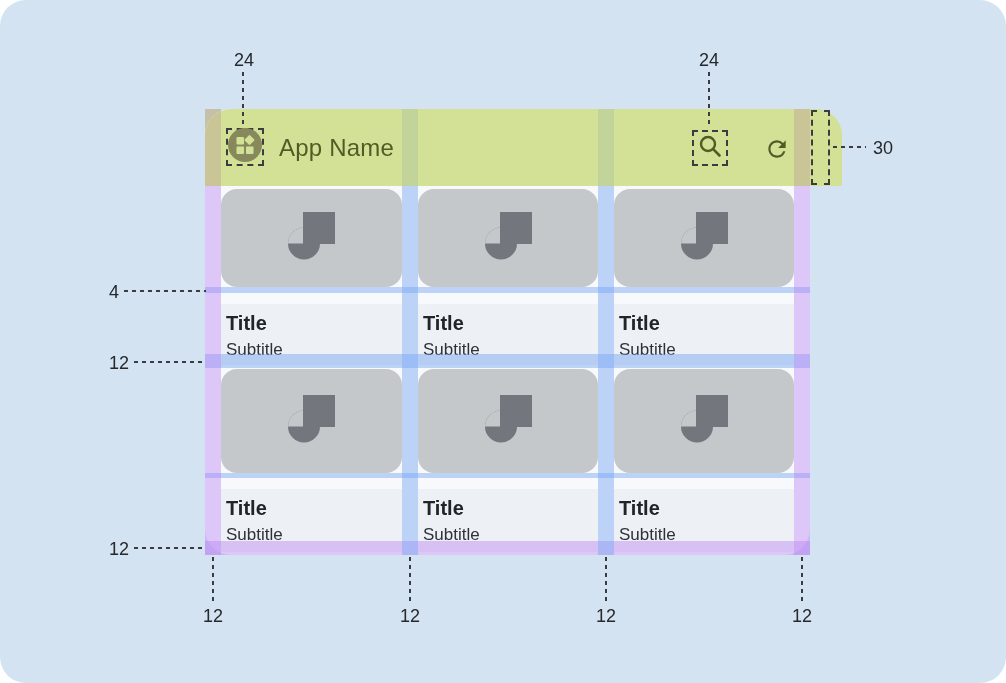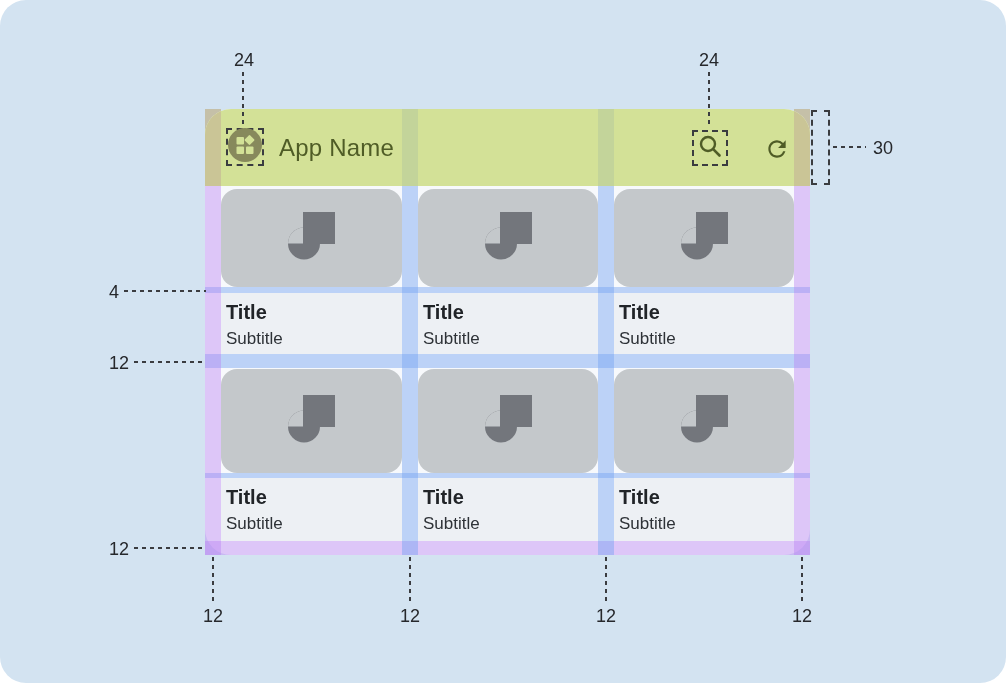--- a/index.html
+++ b/index.html
@@ -6,39 +6,39 @@
   body{font-family:"Liberation Sans","DejaVu Sans",sans-serif;}
   .page{position:relative;width:1006px;height:683px;background:#d3e3f1;border-radius:26px;overflow:hidden;}
 
   
   .mockup{position:absolute;left:205px;top:109px;width:605px;height:446px;}
   .surface{position:absolute;left:0;top:0;width:605px;height:446px;background:#f7f9fc;border-radius:26px;}
   .corner-nub{position:absolute;top:0;width:16px;height:28px;background:#c5c0a8;}
   .nub-l{left:0;} .nub-r{left:589px;}
 
   
-  .appbar{position:absolute;left:0;top:0;width:605px;height:77px;background:#d3e197;border-radius:26px 26px 0 0;overflow:hidden;}
+  .appbar{position:absolute;left:0;top:0;width:605px;height:77px;background:#d3e197;border-radius:26px 26px 0 0;overflow:hidden;padding-left:32px;}
   .bar-seg{position:absolute;top:0;height:77px;width:16px;}
   .seg-margin{background:#cac596;}
   .seg-gutter{background:#c3d49a;}
   .appbar-title{position:absolute;left:74px;top:0;height:77px;display:flex;align-items:center;font-size:24px;font-weight:500;color:#4f5c26;letter-spacing:.2px;}
   .dash-box{position:absolute;border:2px dashed #3a3c40;box-sizing:border-box;display:flex;align-items:center;justify-content:center;}
   .appicon-box{left:21px;top:19px;width:38px;height:38px;}
   .search-box{left:487px;top:21px;width:36px;height:36px;}
   .refresh-wrap{position:absolute;left:559px;top:27px;width:26px;height:26px;}
 
   
   .vband{position:absolute;top:77px;height:369px;width:16px;}
   .hband{position:absolute;left:0;width:605px;}
   .purple{background:rgba(186,128,244,0.42);}
   .blue{background:rgba(118,163,242,0.46);}
 
   
   .card-img{position:absolute;background:#c4c8cb;border-radius:16px;display:flex;align-items:center;justify-content:center;}
-  .card-txt{position:absolute;background:#edf0f4;box-sizing:border-box;padding:6px 16px 0 5px;}
+  .card-txt{position:absolute;background:#edf0f4;box-sizing:border-box;padding:6px 16px 0 5px;margin-top:11px;}
   .card-title{font-size:20px;font-weight:700;color:#212428;line-height:27px;}
   .card-sub{font-size:17px;font-weight:400;color:#2e3237;line-height:25px;}
 
   
   .ann{position:absolute;color:#26282c;font-size:18px;font-weight:500;line-height:20px;}
   .dash-h{position:absolute;height:2px;background:repeating-linear-gradient(90deg,#3a3c40 0 4px,transparent 4px 8px);}
   .dash-v{position:absolute;width:2px;background:repeating-linear-gradient(180deg,#3a3c40 0 4px,transparent 4px 8px);}
   .bracket{position:absolute;border:2px dashed #3a3c40;box-sizing:border-box;}
   .ta-r{text-align:right;} .ta-c{text-align:center;}
 </style>

